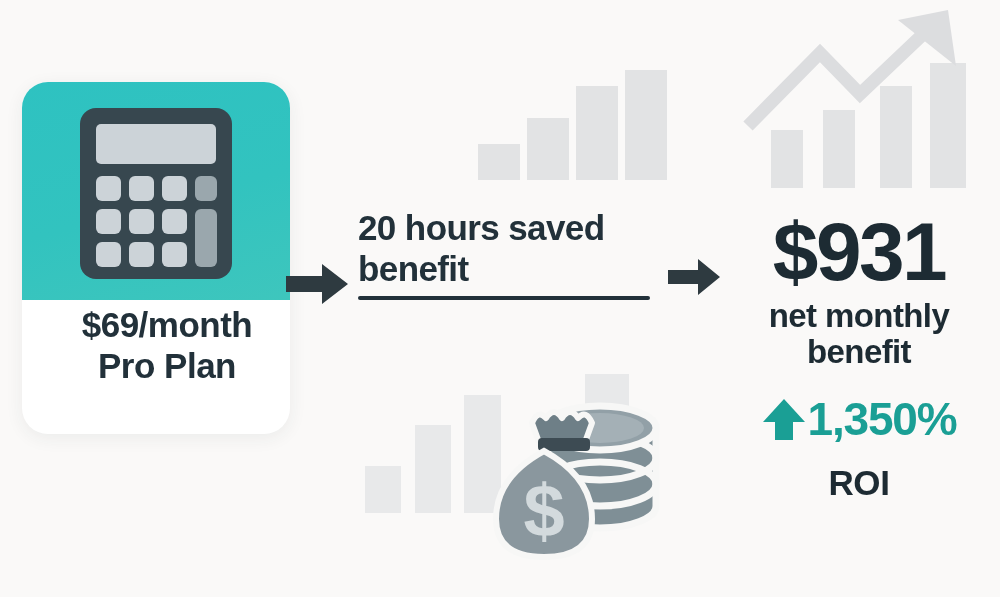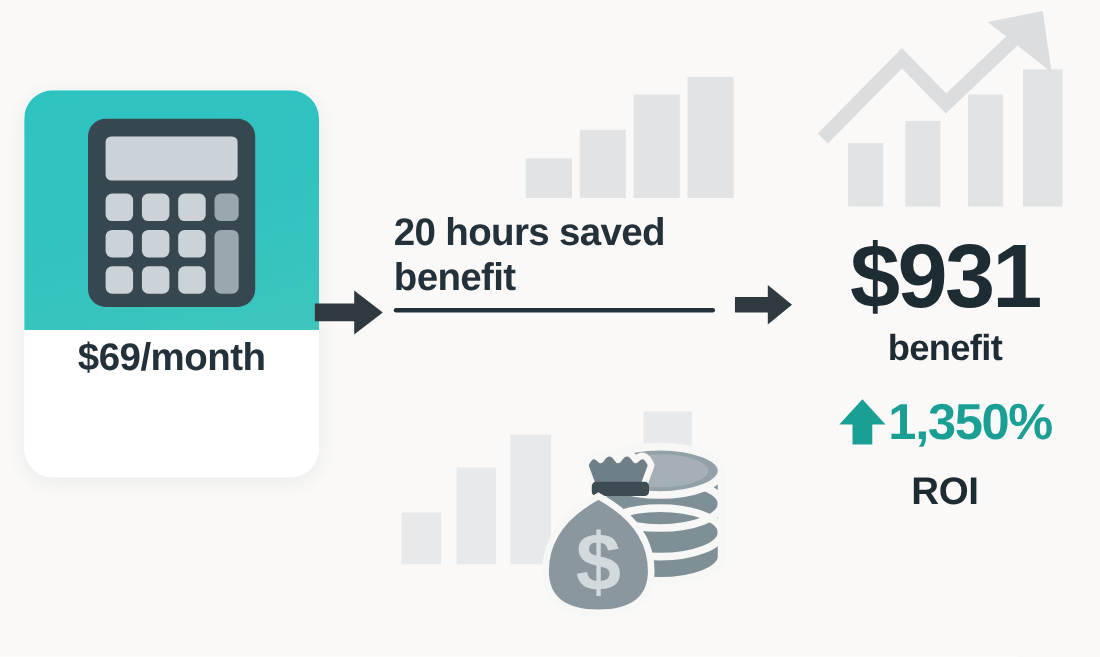--- a/index.html
+++ b/index.html
@@ -59,42 +59,42 @@
   #calculator-icon {
     position: absolute;
     left: 50%;
     top: 24px;
     transform: translateX(-50%);
     width: 156px;
     height: 175px;
   }
   #plan-card-text {
     position: absolute;
-    left: 0;
+    left: 11px;
     top: 222px;
     width: 100%;
     text-align: center;
     line-height: 1.18;
     font-size: 35px;
     font-weight: bold;
     letter-spacing: -0.5px;
     color: #22313a;
   }
   #plan-card-text div { white-space: nowrap; }
 
   
   .connector {
     position: absolute;
   }
 
   
   #formula {
     position: absolute;
     left: 358px;
-    top: 192px;
+    top: 208px;
     width: 292px;
   }
   #formula-numerator {
     font-size: 35px;
     font-weight: bold;
     line-height: 1.17;
     letter-spacing: -0.6px;
     color: #22313a;
   }
   #formula-rule {
@@ -208,20 +208,21 @@
         <rect x="51" y="103" width="25" height="25" rx="6" fill="#ccd3d8"></rect>
         <rect x="84" y="103" width="25" height="25" rx="6" fill="#ccd3d8"></rect>
         <rect x="117" y="103" width="22" height="58" rx="6" fill="#9aa7ad"></rect>
         <rect x="18" y="136" width="25" height="25" rx="6" fill="#ccd3d8"></rect>
         <rect x="51" y="136" width="25" height="25" rx="6" fill="#ccd3d8"></rect>
         <rect x="84" y="136" width="25" height="25" rx="6" fill="#ccd3d8"></rect>
       </svg>
     </div>
     <div id="plan-card-text">
       <div>$69/month</div>
+      <div>Pro Plan</div>
     </div>
   </div>
 
   <svg class="connector" style="left:286px; top:262px; width:62px; height:44px;" viewBox="0 0 62 44">
     <polygon points="0,14 36,14 36,2 62,22 36,42 36,30 0,30" fill="#2e3a40"></polygon>
   </svg>
 
   <div id="formula">
     <div id="formula-numerator">
       <div>20 hours saved</div>
@@ -248,20 +249,21 @@
     </g>
   </svg>
 
   <svg class="connector" style="left:668px; top:258px; width:52px; height:38px;" viewBox="0 0 52 38">
     <polygon points="0,12 30,12 30,1 52,19 30,37 30,26 0,26" fill="#2e3a40"></polygon>
   </svg>
 
   <div id="result">
     <div id="result-amount">$931</div>
     <div id="result-caption">
+      <div>net monthly</div>
       <div>benefit</div>
     </div>
     <div id="roi-row">
       <svg width="44" height="46" viewBox="0 0 44 46">
         <polygon points="22,3 43,26 31,26 31,44 13,44 13,26 1,26" fill="#1a9f95"></polygon>
       </svg>
       <div id="roi-value">1,350%</div>
     </div>
     <div id="roi-label">ROI</div>
   </div>

